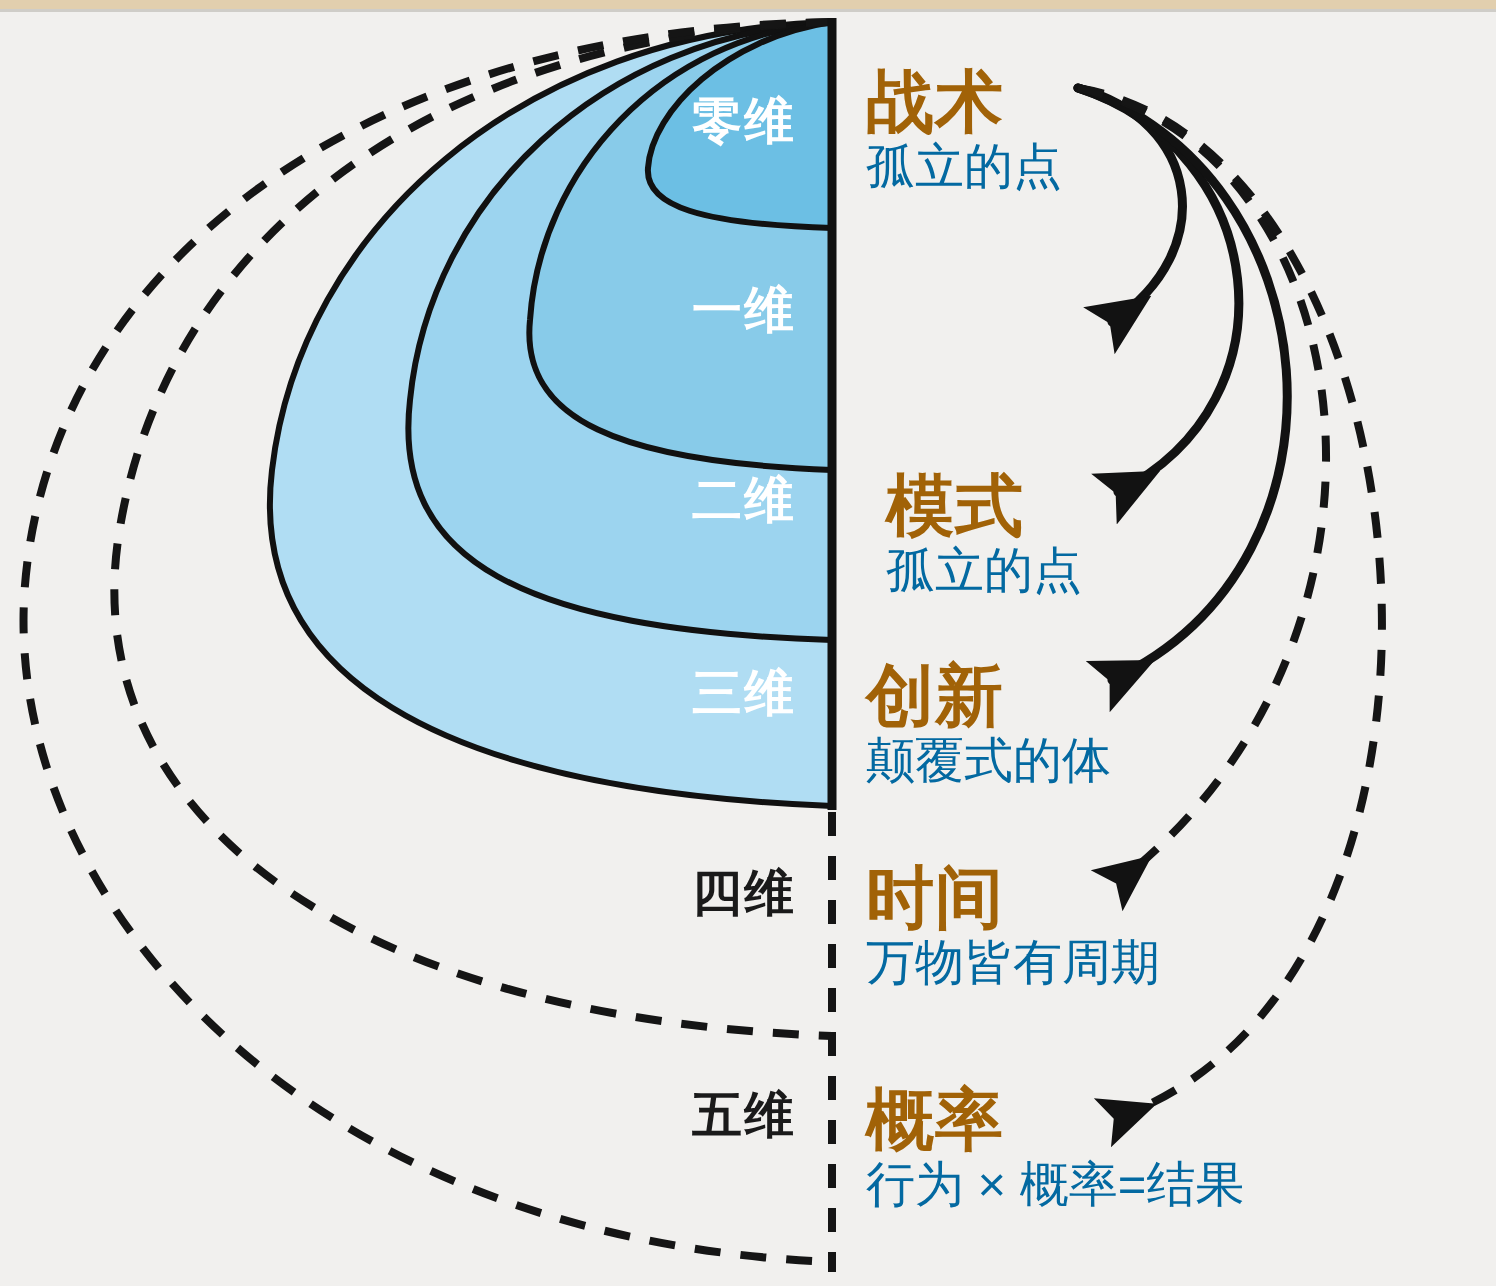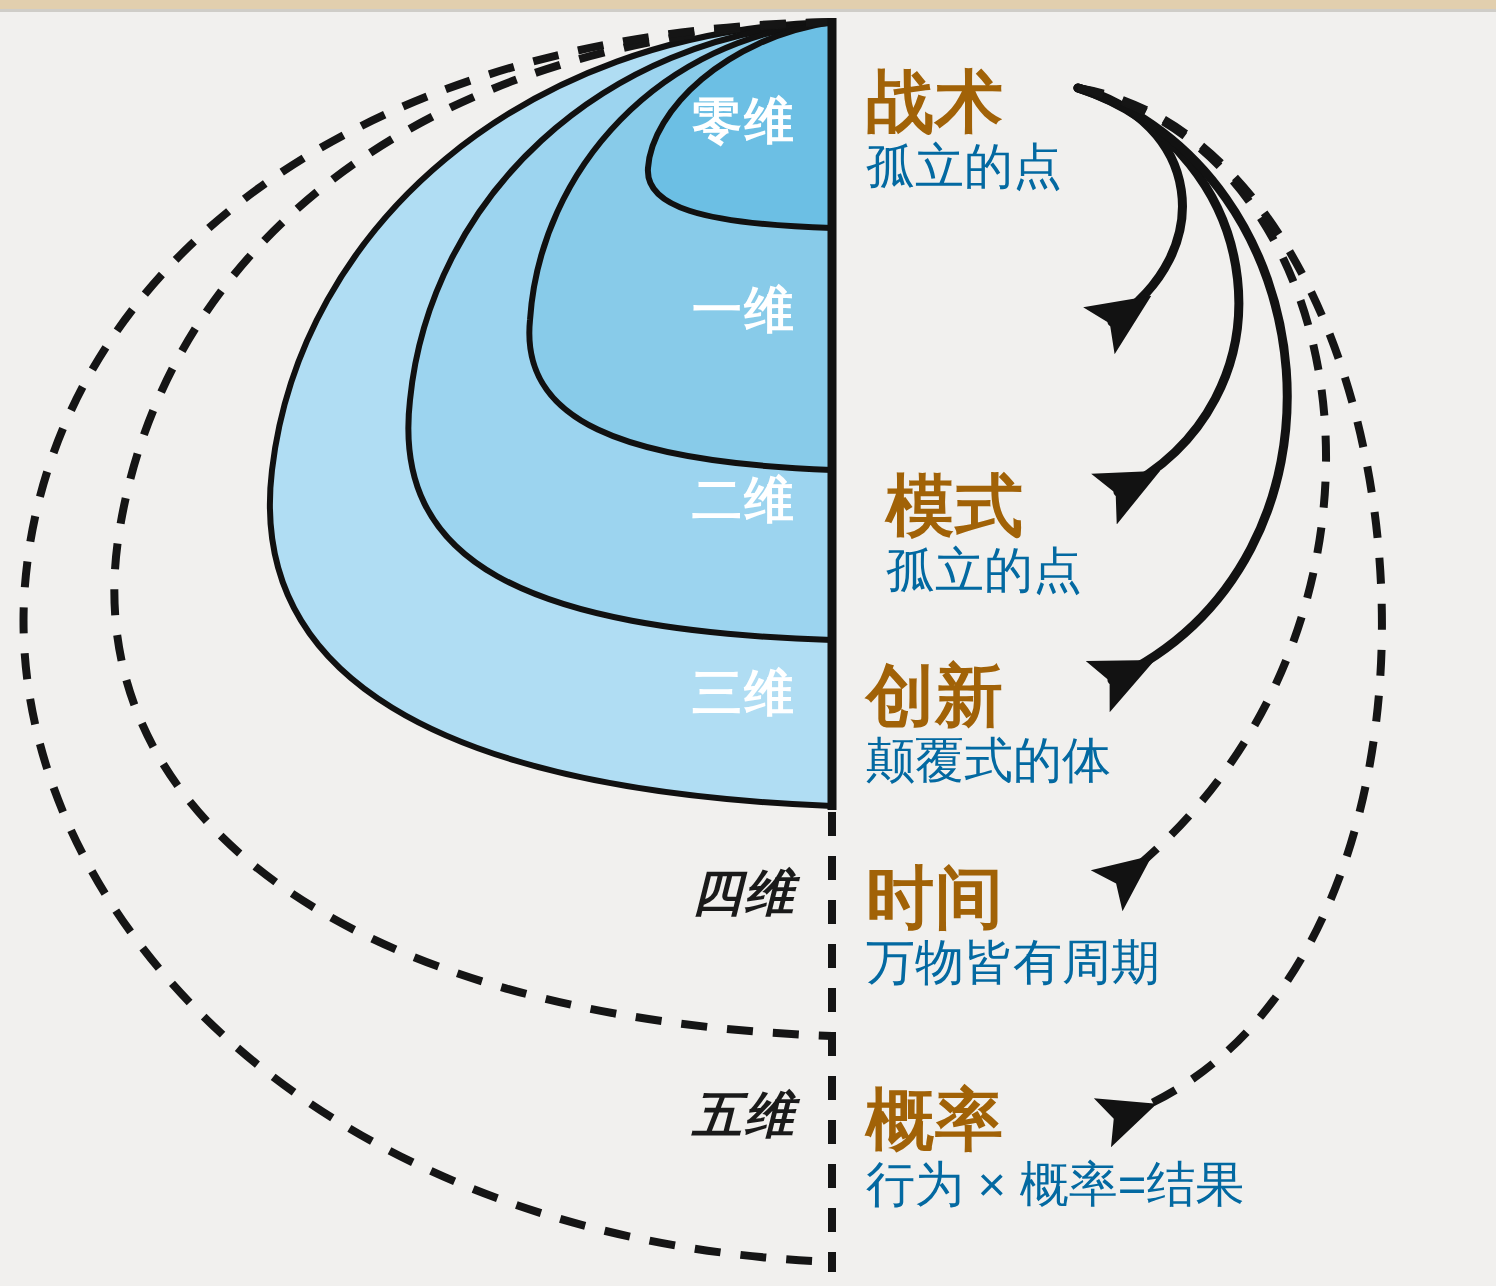--- a/index.html
+++ b/index.html
@@ -26,21 +26,21 @@
     position:absolute;
     font-size:50px;
     font-weight:700;
     letter-spacing:2px;
     line-height:1;
     white-space:nowrap;
     text-align:right;
     font-family:"Liberation Sans", sans-serif;
   }
   .dimlabel.white{color:#ffffff;}
-  .dimlabel.black{color:#1a1a1a;font-style:italic;}
+  .dimlabel.black{color:#1a1a1a;}
 
   .entry{position:absolute;white-space:nowrap;}
   .entry .title{
     font-size:68px;font-weight:700;color:#a16207;line-height:1.04;
     letter-spacing:1px;
   }
   .entry .sub{
     font-size:49px;font-weight:400;color:#0369a1;line-height:1.06;
     letter-spacing:0px;margin-top:4px;
   }

